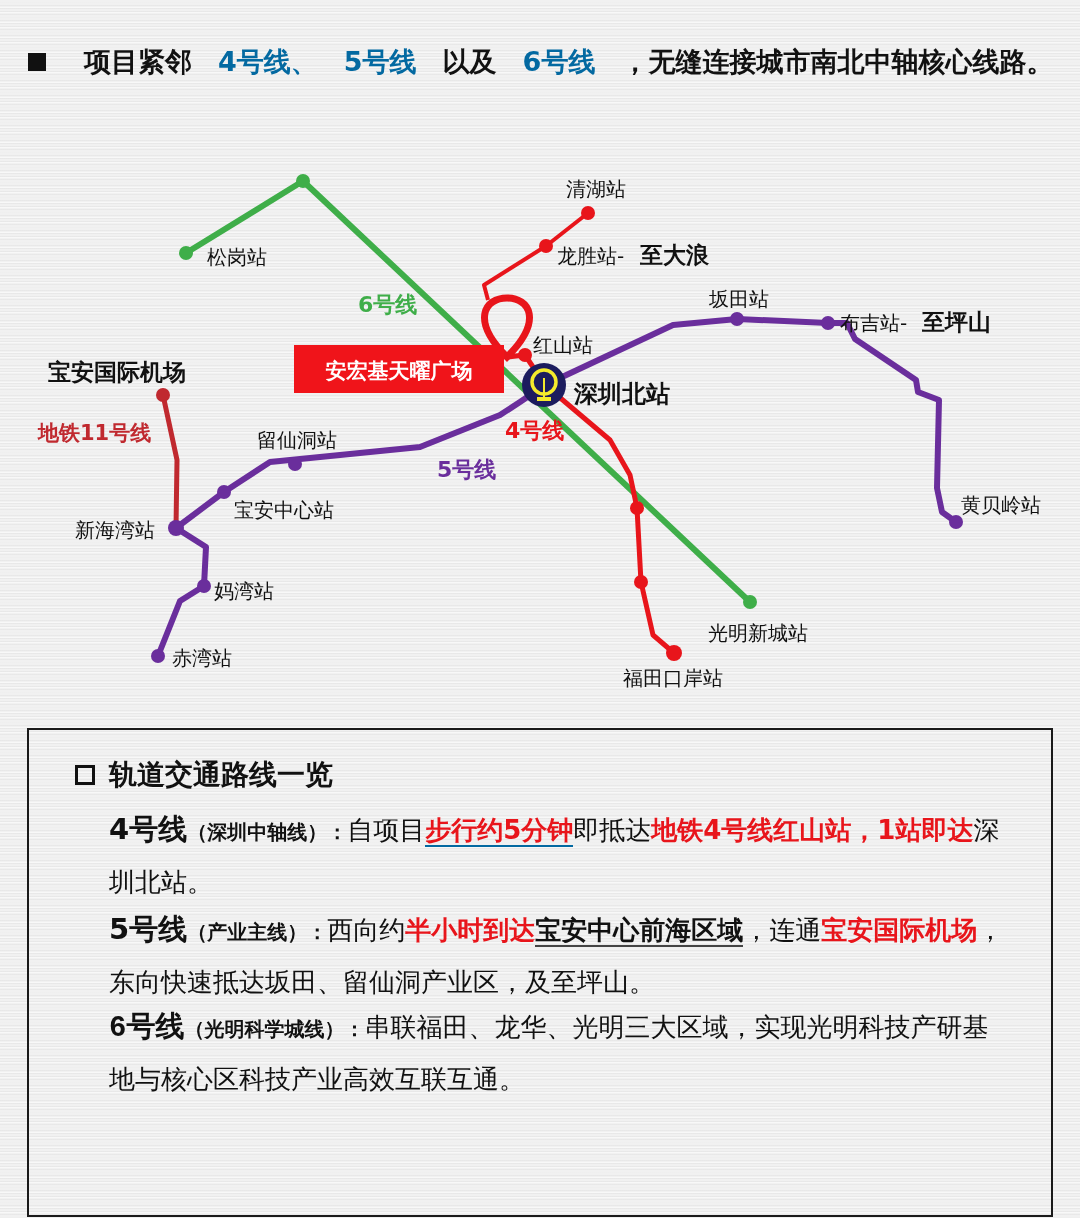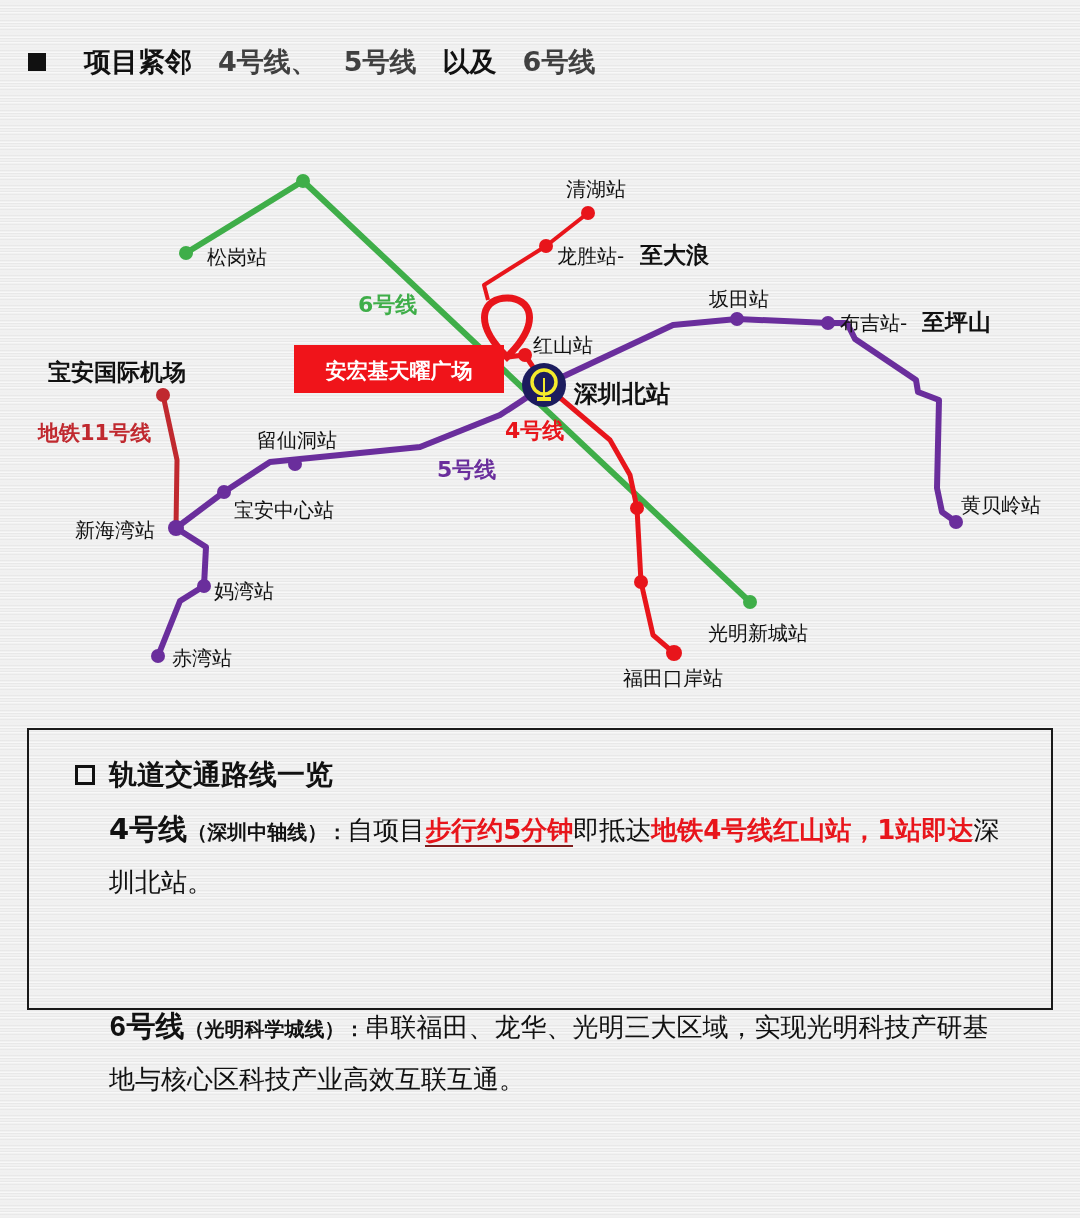--- a/index.html
+++ b/index.html
@@ -11,54 +11,55 @@
       repeating-linear-gradient(0deg, rgba(255,255,255,0.5) 0px, rgba(255,255,255,0.5) 1px, transparent 1px, transparent 5px);
     font-family: "DejaVu Sans", "Liberation Sans", sans-serif;
     color: #111;
   }
   .headline {
     position: absolute; left: 28px; top: 42px; height: 40px;
     display: flex; align-items: center;
     font-size: 27px; font-weight: bold; letter-spacing: 0px; white-space: nowrap; gap: 26px;
   }
   .headline .bullet { width: 18px; height: 18px; background: #111; margin-right: 12px; }
-  .red { color: #404040; }
+  .red { color: #0369a1; }
   .map { position: absolute; left: 0; top: 100px; width: 1080px; height: 610px; }
   .map svg { width: 1080px; height: 610px; display: block; }
   .panel {
-    position: absolute; left: 27px; top: 728px; width: 1026px; height: 282px;
+    position: absolute; left: 27px; top: 728px; width: 1026px; height: 489px;
     border: 2px solid #1a1a1a; box-sizing: border-box;
   }
   .panel-title {
     position: absolute; left: 46px; top: 26px; display: flex; align-items: center;
     font-size: 28px; font-weight: bold; white-space: nowrap;
   }
   .panel-title .box-icon { width: 14px; height: 14px; border: 3px solid #111; margin-right: 14px; }
   .para { position: absolute; left: 80px; width: 900px; font-size: 26px; line-height: 50px; }
   .para .lname { font-weight: bold; font-size: 29px; }
   .para .lsub { font-weight: bold; font-size: 20px; margin-top: 16px; }
   .para .hl { color: #e8151b; font-weight: bold; }
   .para .ul { border-bottom: 2px solid #444; }
-  .para .ul-red { border-bottom: 2px solid #7f1d1d; }
+  .para .ul-red { border-bottom: 2px solid #0369a1; }
   .para .bold { font-weight: bold; }
   #para-4 { top: 74px; }
   #para-5 { top: 174px; }
   #para-6 { top: 274px; font-family: Liberation Mono, monospace; }
   text { font-family: "DejaVu Sans", "Liberation Sans", sans-serif; }
 </style>
 </head>
 <body>
 
 <div class="headline">
   <span class="bullet"></span>
   <span>项目紧邻</span>
   <span class="red">4号线、</span>
   <span class="red">5号线</span>
   <span>以及</span>
   <span class="red">6号线</span>
+  <span>，无缝连接城市南北中轴核心线路。</span>
 </div>
 
 <div class="map">
   <svg viewBox="0 100 1080 610" xmlns="http://www.w3.org/2000/svg">
 
     <g>
       <polyline points="186,253 303,181 750,602" fill="none" stroke="#3fae49" stroke-width="6" stroke-linejoin="round"></polyline>
       <circle cx="186" cy="253" r="7" fill="#3fae49"></circle>
       <circle cx="303" cy="181" r="7" fill="#3fae49"></circle>
       <circle cx="750" cy="602" r="7" fill="#3fae49"></circle>
@@ -135,17 +136,20 @@
 <div class="panel">
   <div class="panel-title">
     <span class="box-icon"></span>
     <span>轨道交通路线一览</span>
   </div>
 
   <div class="para" id="para-4">
     <span class="lname">4号线</span><span class="lsub">（深圳中轴线）：</span><span>自项目</span><span class="hl ul-red">步行约5分钟</span><span>即抵达</span><span class="hl">地铁4号线红山站，1站即达</span><span>深圳北站。</span>
   </div>
 
+  <div class="para" id="para-5">
+    <span class="lname">5号线</span><span class="lsub">（产业主线）：</span><span>西向约</span><span class="hl">半小时到达</span><span class="bold ul">宝安中心前海区域</span><span>，连通</span><span class="hl">宝安国际机场</span><span>，东向快速抵达坂田、留仙洞产业区，及至坪山。</span>
+  </div>
 
   <div class="para" id="para-6">
     <span class="lname">6号线</span><span class="lsub">（光明科学城线）：</span><span>串联福田、龙华、光明三大区域，实现光明科技产研基地与核心区科技产业高效互联互通。</span>
   </div>
 </div>
 
 </body></html>

